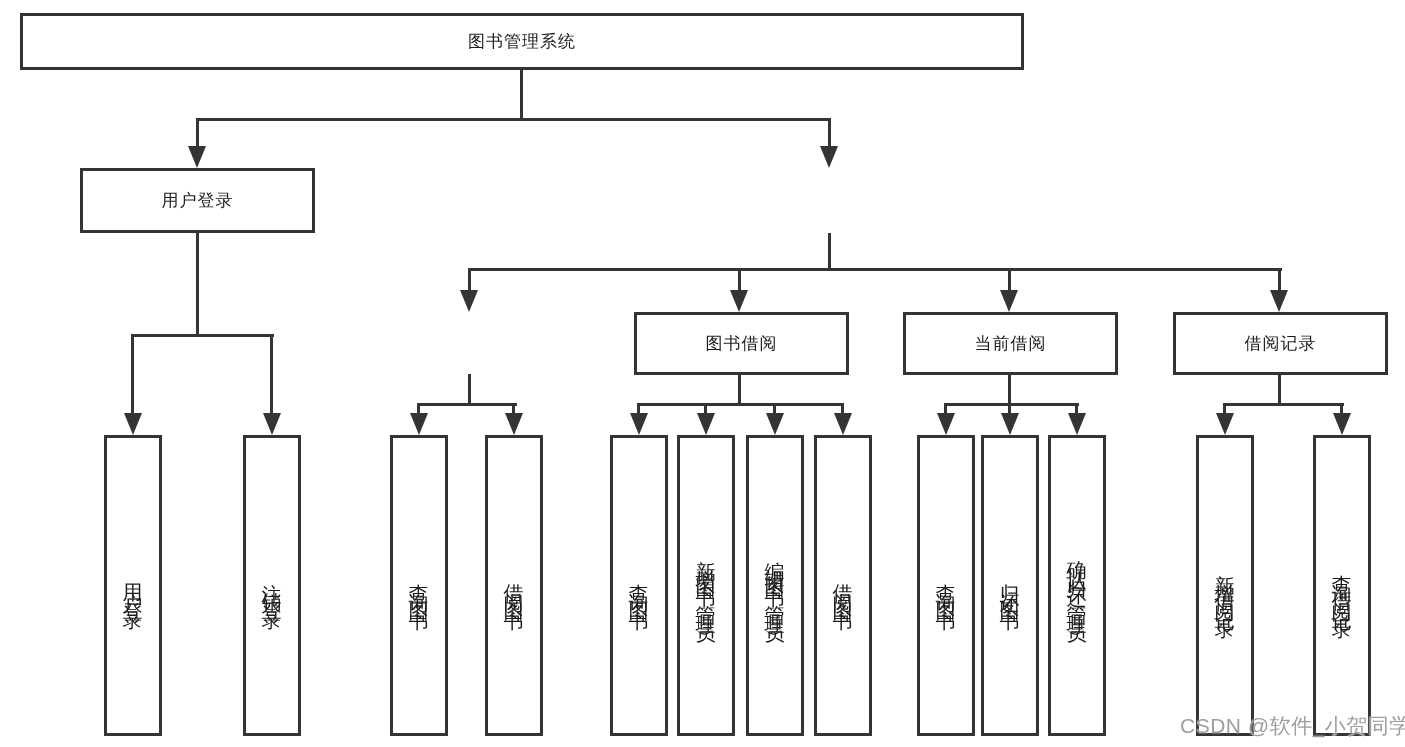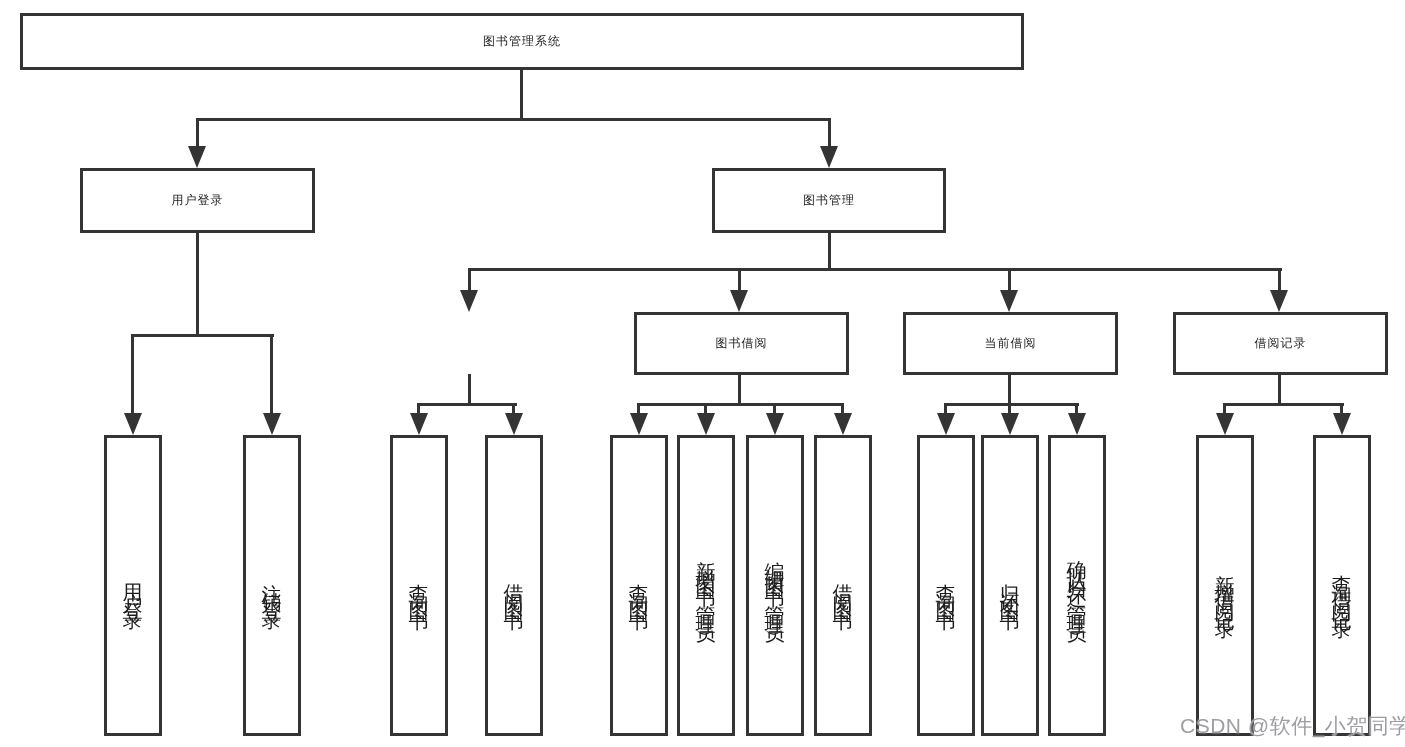--- a/index.html
+++ b/index.html
@@ -24,21 +24,21 @@
     position: absolute;
     box-sizing: border-box;
     border: 3px solid var(--line);
     background: #ffffff;
     display: flex;
     align-items: center;
     justify-content: center;
     color: var(--text);
   }
   .hlabel {
-    font-size: 12px;
+    font-size: 17px;
     letter-spacing: 1px;
     color: var(--text);
     white-space: nowrap;
     font-family: Liberation Mono, monospace;
   }
   .leaf .vtext {
     writing-mode: vertical-rl;
     text-orientation: mixed;
     font-size: 20px;
     line-height: 1;
@@ -81,23 +81,20 @@
 
   <div class="line" style="left:520px; top:69px; width:3px; height:51px;"></div>
   <div class="line" style="left:196px; top:118px; width:635px; height:3px;"></div>
   <div class="line" style="left:196px; top:118px; width:3px; height:30px;"></div>
   <div class="arr" style="left:188px; top:146px;"></div>
   <div class="line" style="left:828px; top:118px; width:3px; height:30px;"></div>
   <div class="arr" style="left:820px; top:146px;"></div>
 
   <div class="box" style="left:80px; top:168px; width:235px; height:65px;">
     <span class="hlabel">用户登录</span>
-  </div>
-  <div class="box" style="left:712px; top:168px; width:234px; height:65px;">
-    <span class="hlabel">图书管理</span>
   </div>
 
   <div class="line" style="left:196px; top:233px; width:3px; height:102px;"></div>
   <div class="line" style="left:131px; top:334px; width:143px; height:3px;"></div>
   <div class="line" style="left:131px; top:336px; width:3px; height:78px;"></div>
   <div class="arr" style="left:124px; top:413px;"></div>
   <div class="line" style="left:270px; top:336px; width:3px; height:78px;"></div>
   <div class="arr" style="left:263px; top:413px;"></div>
 
   <div class="line" style="left:828px; top:233px; width:3px; height:37px;"></div>

